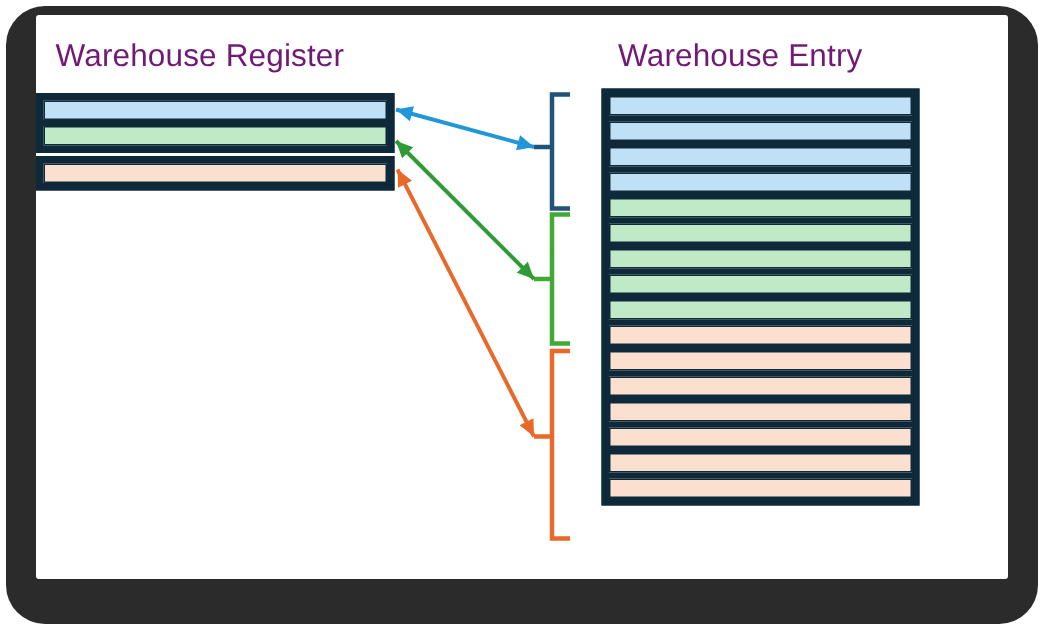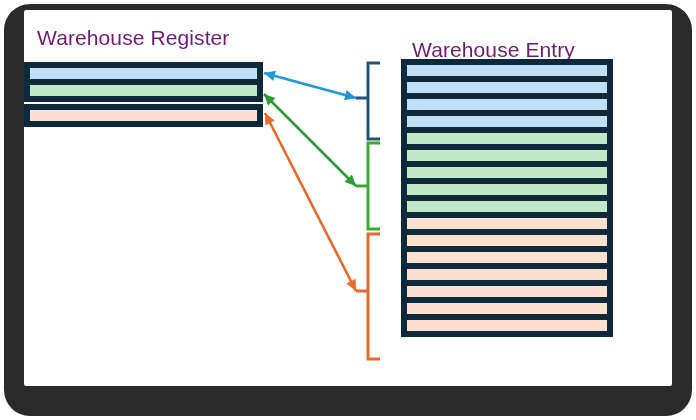--- a/index.html
+++ b/index.html
@@ -38,21 +38,21 @@
   }
 
   .title {
     position: absolute;
     font-size: 21px;
     color: #701a75;
     white-space: nowrap;
     letter-spacing: 0.1px;
   }
   #title-register { left: 13px; top: 16px; }
-  #title-entry    { left: 388px; top: 28px; }
+  #title-entry    { left: 388px; top: 16px; }
 
   
   #register {
     position: absolute;
     left: 0px;
     top: 52px;
     width: 239px;
   }
   .reg-group {
     background: #0e2a3a;

